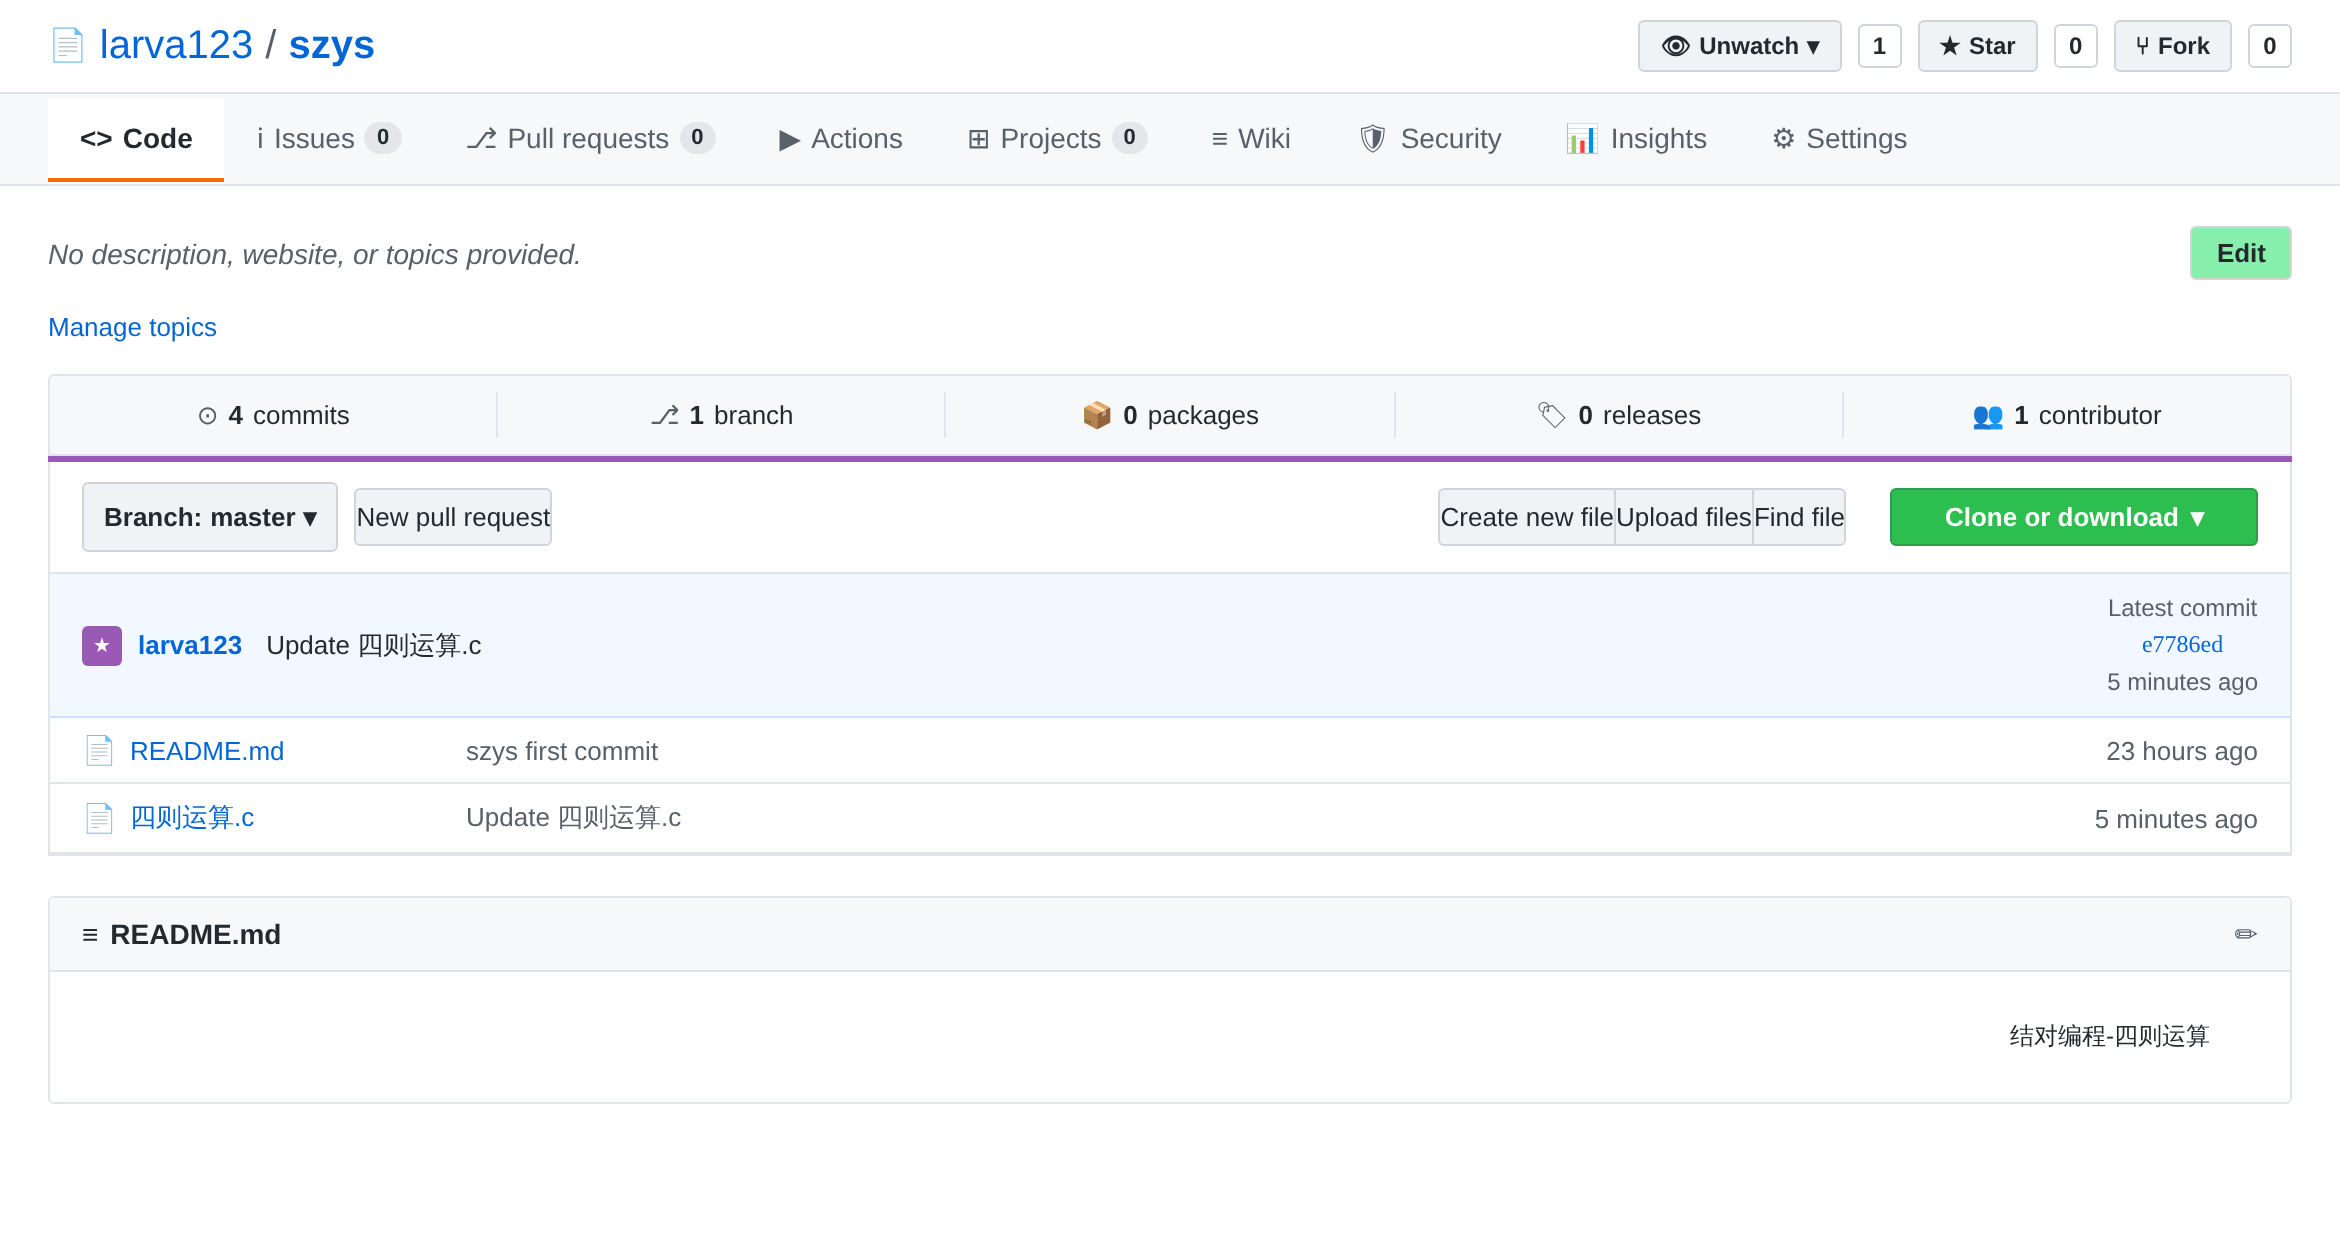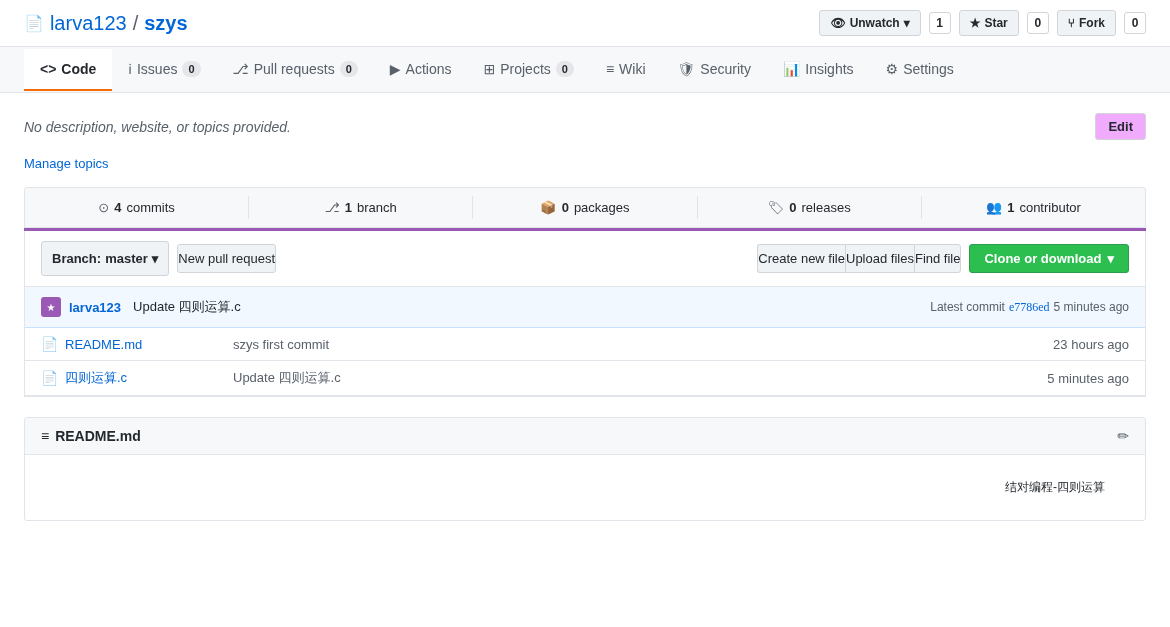--- a/index.html
+++ b/index.html
@@ -55,21 +55,21 @@
     .content { padding: 20px 24px; }
 
     
     .desc-bar {
       display: flex; justify-content: space-between; align-items: center;
       margin-bottom: 16px;
     }
     .desc-text { font-size: 14px; color: #586069; font-style: italic; }
     .edit-btn {
       padding: 5px 12px; font-size: 13px; font-weight: 600;
-      border: 1px solid #d1d5da; border-radius: 3px; background: #f0abfc;
+      border: 1px solid #d1d5da; border-radius: 3px; background: #86efac;
       cursor: pointer; color: #24292e;
     }
     .manage-topics { color: #0366d6; font-size: 13px; cursor: pointer; text-decoration: none; display: block; margin-bottom: 16px; }
 
     
     .stats-bar {
       display: flex; align-items: center;
       border: 1px solid #e1e4e8; border-radius: 3px 3px 0 0;
       background: #f6f8fa; padding: 8px 0;
     }
@@ -96,38 +96,38 @@
     .file-action-btns { display: flex; gap: 0; margin-left: auto; }
     .file-btn {
       padding: 6px 0; font-size: 13px; font-weight: 500;
       border: 1px solid #d1d5da; border-right: none; background: #eff3f6;
       cursor: pointer; color: #24292e;
     }
     .file-btn:first-child { border-radius: 3px 0 0 3px; }
     .file-btn:last-child { border-right: 1px solid #d1d5da; border-radius: 0 3px 3px 0; }
     .clone-btn {
       display: inline-flex; align-items: center; gap: 6px;
-      padding: 6px 14px; font-size: 13px; font-weight: 600;
+      padding: 6px 26px; font-size: 13px; font-weight: 600;
       border: 1px solid #2a9d4e; border-radius: 3px; background: #2cbe4e;
-      cursor: pointer; color: #fff; margin-left: 0;
+      cursor: pointer; color: #fff; margin-left: 14px;
     }
     .commit-row {
       background: #f1f8ff; padding: 10px 16px;
       display: flex; align-items: center; gap: 8px;
       border-bottom: 1px solid #c8e1ff;
     }
     .commit-row-inner { display: flex; align-items: center; width: 100%; gap: 8px; }
     .commit-avatar {
       width: 20px; height: 20px; border-radius: 3px; background: #9b59b6;
       display: flex; align-items: center; justify-content: center; font-size: 10px; color: #fff;
       flex-shrink: 0;
     }
     .commit-user { color: #0366d6; font-weight: 600; font-size: 13px; }
     .commit-msg { color: #24292e; font-size: 13px; margin-left: 4px; }
-    .commit-meta { margin-left: auto; font-size: 12px; color: #586069; display: flex; align-items: center; gap: 4px; }
+    .commit-meta { margin-left: auto; font-size: 12px; color: #586069; display: flex; align-items: center; gap: 4px; flex-direction: column; }
     .commit-hash { color: #0366d6; font-family: Liberation Serif, serif; }
 
     .file-row {
       display: flex; align-items: center; padding: 8px 16px;
       border-bottom: 1px solid #e1e4e8; gap: 8px;
     }
     .file-icon { color: #0366d6; font-size: 14px; width: 16px; flex-shrink: 0; }
     .file-name { color: #0366d6; font-size: 13px; min-width: 160px; cursor: pointer; }
     .file-commit-msg { color: #586069; font-size: 13px; flex: 1; }
     .file-time { color: #586069; font-size: 13px; margin-left: auto; white-space: nowrap; }

